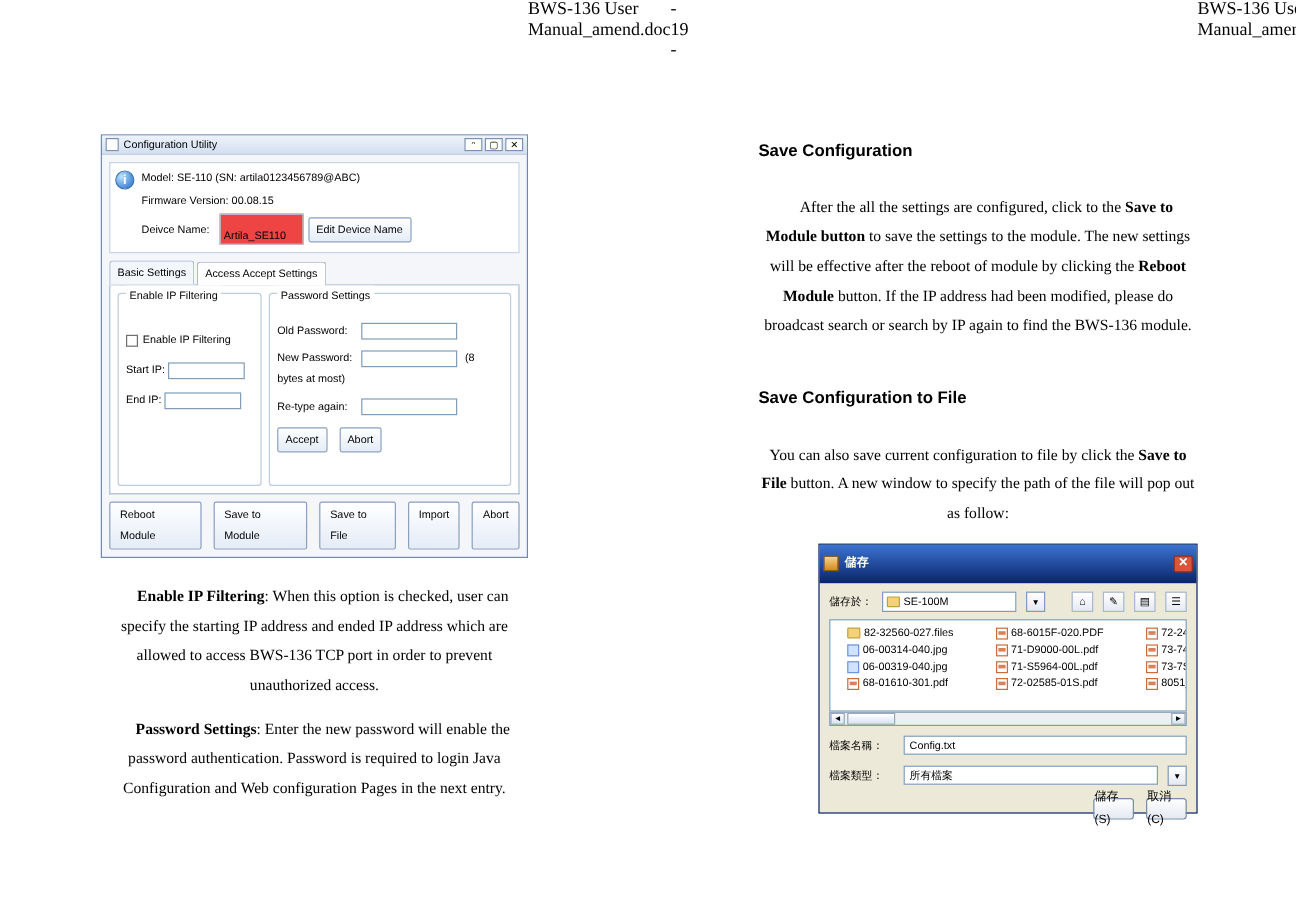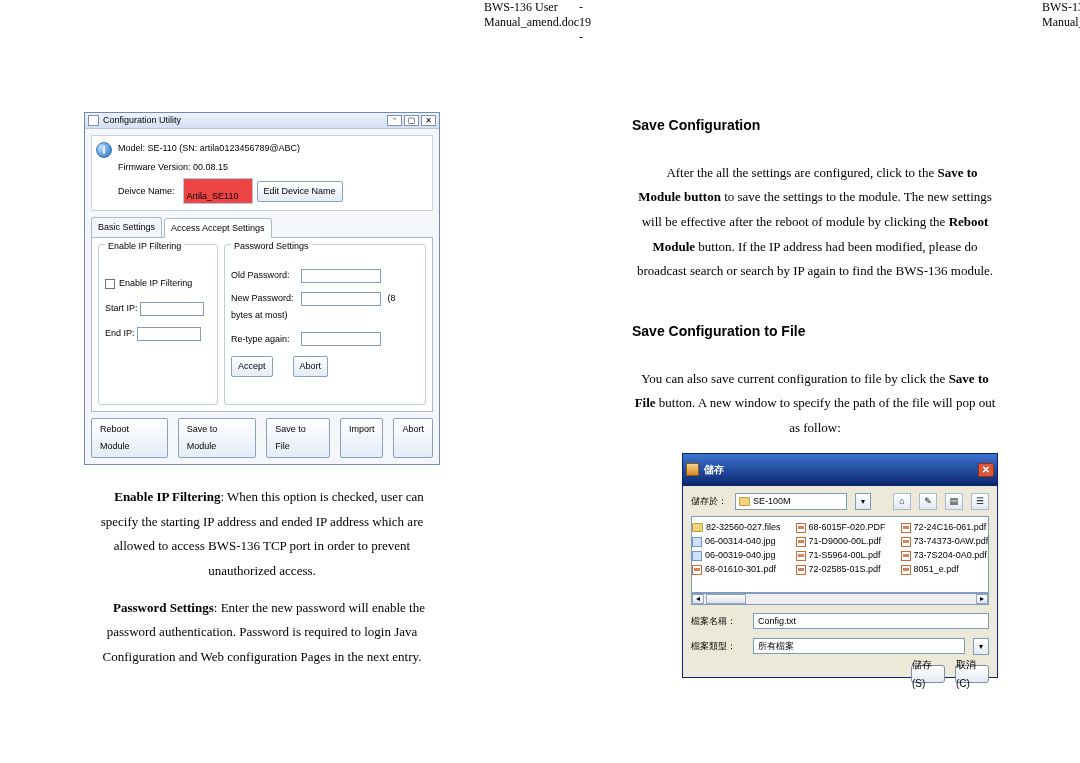--- a/index.html
+++ b/index.html
@@ -28,23 +28,22 @@
     position:absolute;
     top:0;bottom:0;
     display:flex;
   }
   .page.left{left:84px;width:448px}
   .page.right{left:632px;width:412px}
   .page .content{flex:1;padding-top:112px;line-height:1.9}
   .page .footer{
     display:flex;
     justify-content:space-between;
-    font-size:12px;
+    font-size:15px;
     padding-bottom:20px;
-    margin-left:44px;
   }
   h3{
     font-family:var(--sans);
     font-size:14px;
     font-weight:bold;
     margin:0 0 22px 0;
   }
   p{margin:0 0 12px 0;text-align:center;font-size:13px}
   .b{font-weight:bold}
   .indent{text-indent:14px}
@@ -103,21 +102,21 @@
   }
   .fieldset .legend{
     position:absolute;top:-7px;left:6px;background:#fff;padding:0 3px;font-size:9px;
   }
   .chk{width:10px;height:10px;border:1px solid #6f6f6f;background:#fff;display:inline-block;vertical-align:middle;margin-right:4px}
   .ipf .row{margin-top:8px}
   .txtin{border:1px solid #7f9db9;background:#fff;height:14px;width:64px;display:inline-block;vertical-align:middle}
   .pwlabel{display:inline-block;width:70px}
   .pw .txtin{width:80px}
   .pw .row{margin-bottom:6px}
-  .pwbtns{margin-top:8px;display:flex;gap:20px;justify-content:flex-start}
+  .pwbtns{margin-top:8px;display:flex;gap:10px;justify-content:flex-start}
   .bottombar{
     margin:auto 6px 6px 6px;display:flex;gap:10px;
   }
   .bottombar .smallbtn{padding:2px 8px}
 
   
   .savewin{
     width:316px;height:225px;border:1px solid #0a246a;background:var(--panel);
     font-family:var(--ui-font);font-size:9px;margin-left:50px;margin-top:6px
   }
@@ -130,21 +129,21 @@
   }
   .savetitle .close{
     margin-left:auto;width:16px;height:14px;background:#d9563a;border:1px solid #9a2e15;color:#fff;display:flex;align-items:center;justify-content:center;font-size:10px;border-radius:2px
   }
   .savebody{padding:7px 8px 8px 8px;height:calc(100% - 18px);display:flex;flex-direction:column}
   .saverow{display:flex;align-items:center;gap:8px;margin-bottom:6px}
   .dirbox{border:1px solid #7f9db9;background:#fff;height:17px;flex:0 0 112px;display:flex;align-items:center;padding:0 3px;gap:3px}
   .folder{width:11px;height:9px;background:#f3d27a;border:1px solid #bfa23d;border-radius:1px}
   .arrowbox{width:16px;height:17px;border:1px solid #7f9db9;background:linear-gradient(#fff,#e4e9f2);display:flex;align-items:center;justify-content:center;font-size:8px}
   .tbbtn{width:18px;height:17px;border:1px solid #a7b8cf;background:linear-gradient(#fff,#e4e9f2);display:flex;align-items:center;justify-content:center;font-size:9px}
-  .filelist{flex:1;border:1px solid #7f9db9;background:#fff;padding:4px 0;display:flex;flex-direction:column;flex-wrap:wrap;max-height:94px;column-gap:15px;overflow:hidden}
+  .filelist{flex:1;border:1px solid #7f9db9;background:#fff;padding:4px 14px;display:flex;flex-direction:column;flex-wrap:wrap;max-height:94px;column-gap:35px;overflow:hidden}
   .fileitem{display:flex;align-items:center;gap:3px;font-size:9px;height:14px;white-space:nowrap}
   .fileitem .folder{width:11px;height:9px}
   .ficon-img{width:10px;height:10px;border:1px solid #7294d6;background:#cfe3ff}
   .ficon-pdf{width:10px;height:10px;border:1px solid #cc6b3a;background:#fff;position:relative}
   .ficon-pdf::before{content:'';position:absolute;left:1px;top:2px;right:1px;height:3px;background:#d9825a}
   .scrollbar{height:12px;border:1px solid #7f9db9;background:#efefef;display:flex;align-items:center;margin-top:0}
   .scrollbar .sbtn{width:12px;height:10px;border:1px solid #9aa8bb;background:linear-gradient(#fff,#dbe3ee);display:flex;align-items:center;justify-content:center;font-size:8px}
   .scrollbar .thumb{width:40px;height:10px;border:1px solid #9aa8bb;background:linear-gradient(#fff,#dbe3ee);margin-left:2px}
   .namebox{border:1px solid #7f9db9;background:#fff;height:16px;flex:1;padding:0 4px;display:flex;align-items:center}
   .typebox{border:1px solid #7f9db9;background:#fff;height:16px;flex:1;padding:0 4px;display:flex;align-items:center}

